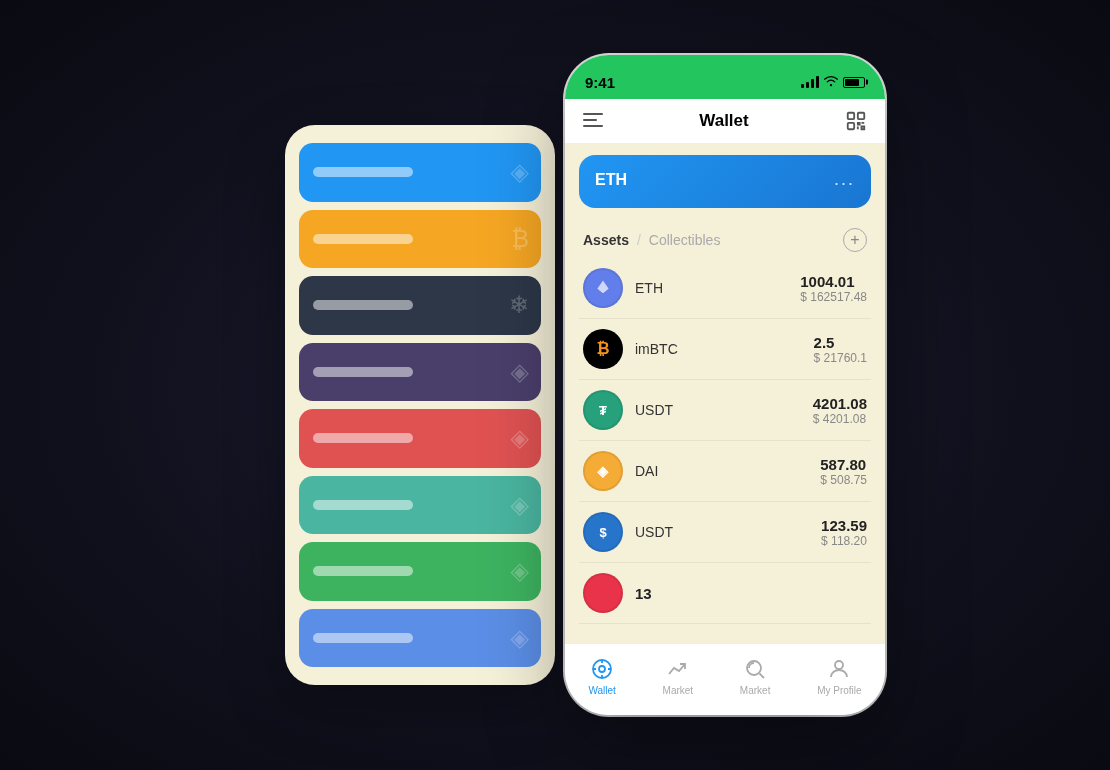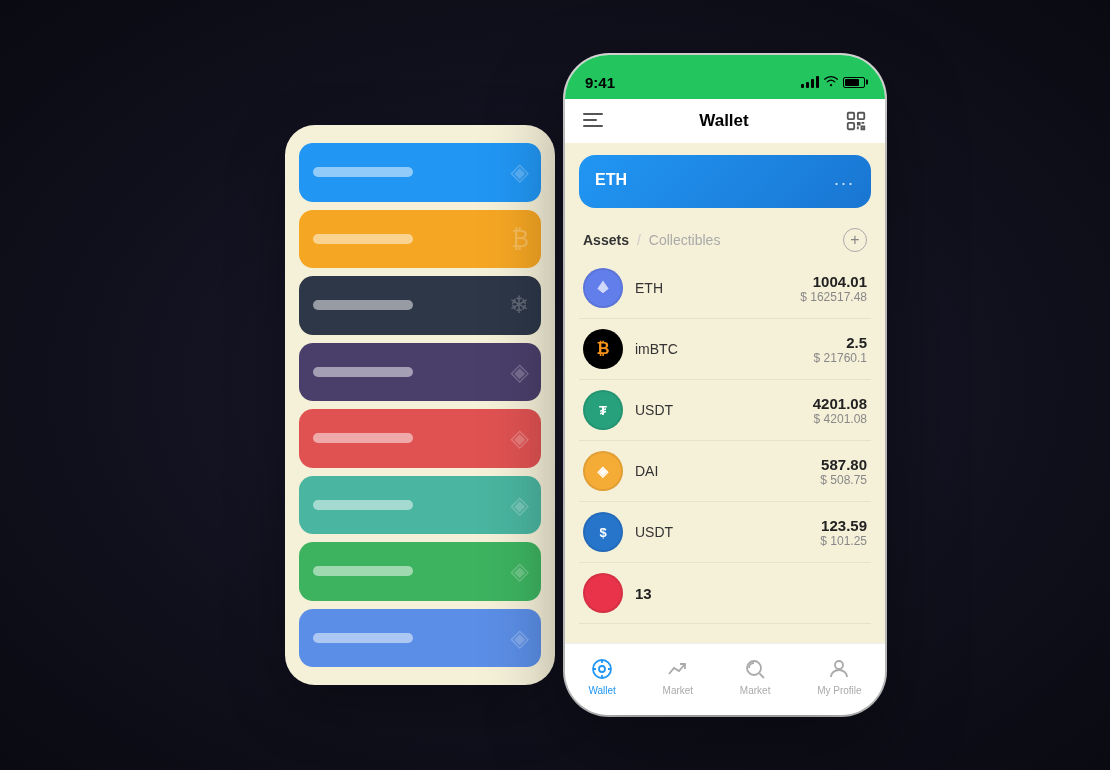--- a/index.html
+++ b/index.html
@@ -359,21 +359,20 @@
     }
 
     .asset-name {
       flex: 1;
       font-size: 14px;
       font-weight: 500;
       color: #333;
     }
 
     .asset-amounts {
-      text-align: right;
     }
 
     .asset-amount {
       font-size: 15px;
       font-weight: 600;
       color: #222;
     }
 
     .asset-usd {
       font-size: 12px;
@@ -584,21 +583,21 @@
             </div>
           </div>
 
           <div class="asset-row">
             <div class="asset-icon asset-icon-usdc">
               <span style="font-size:13px;font-weight:900;color:white;">$</span>
             </div>
             <span class="asset-name">USDT</span>
             <div class="asset-amounts">
               <div class="asset-amount">123.59</div>
-              <div class="asset-usd">$ 101.25</div>
+              <div class="asset-usd">$ 118.20</div>
             </div>
           </div>
 
           <div class="asset-row">
             <div class="asset-icon asset-icon-tft">
               
             </div>
 
             <div class="asset-amounts">
               <div class="asset-amount">13</div>

